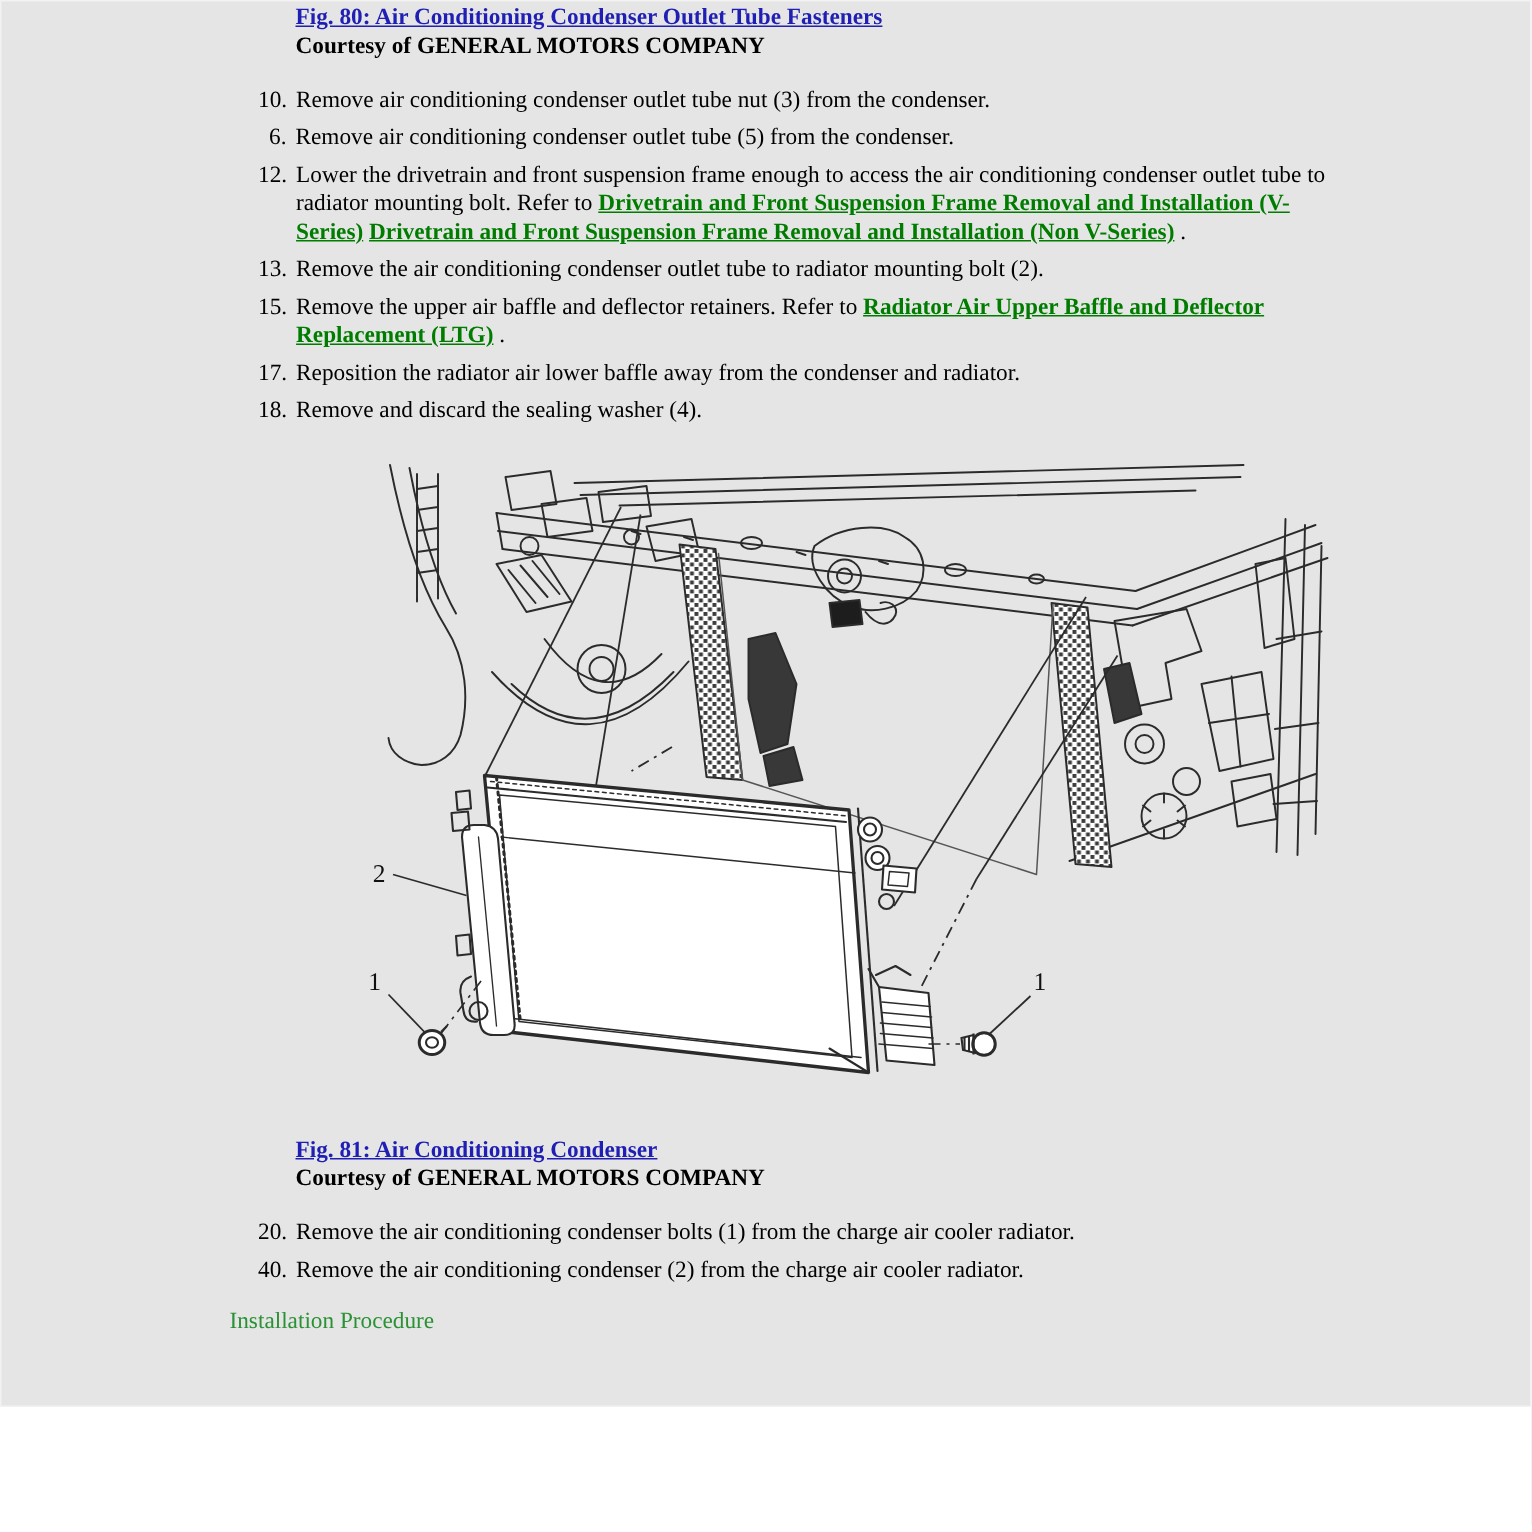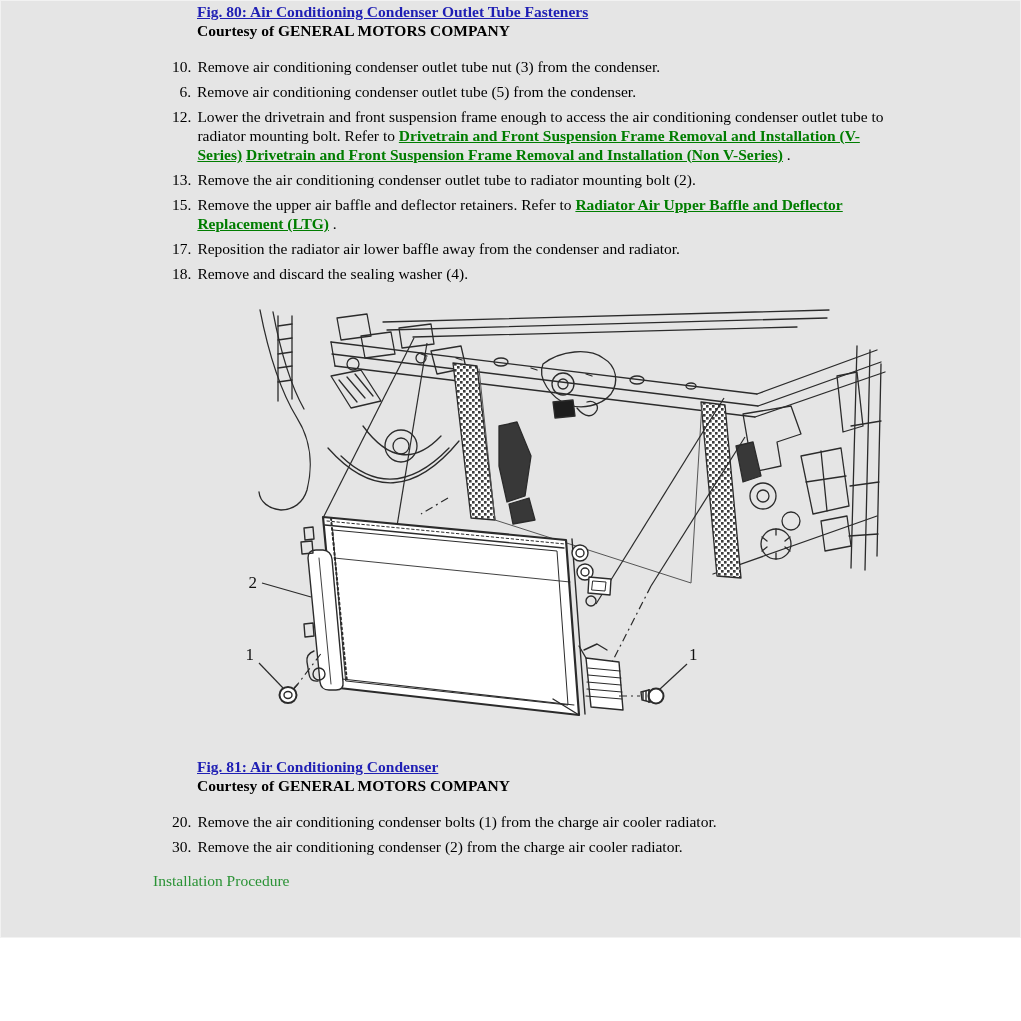--- a/index.html
+++ b/index.html
@@ -217,20 +217,20 @@
     <a class="fig-link" id="fig81" style="color: rgb(31, 31, 180); text-decoration: underline;">Fig. 81: Air Conditioning Condenser</a>
     <div class="courtesy">Courtesy of GENERAL MOTORS COMPANY</div>
   </div>
 
   <ol class="steps bot-steps" id="steps-bottom">
       <li>
         <span class="num">20.</span>
         <span class="step-body">Remove the air conditioning condenser bolts (1) from the charge air cooler radiator.</span>
       </li>
       <li>
-        <span class="num">30.</span>
+        <span class="num">40.</span>
         <span class="step-body">Remove the air conditioning condenser (2) from the charge air cooler radiator.</span>
       </li>
     </ol>
 
   <div class="section-heading" id="footer-heading" style="color: rgb(42, 146, 53);">Installation Procedure</div>
 
 </div>
 
 </body></html>

